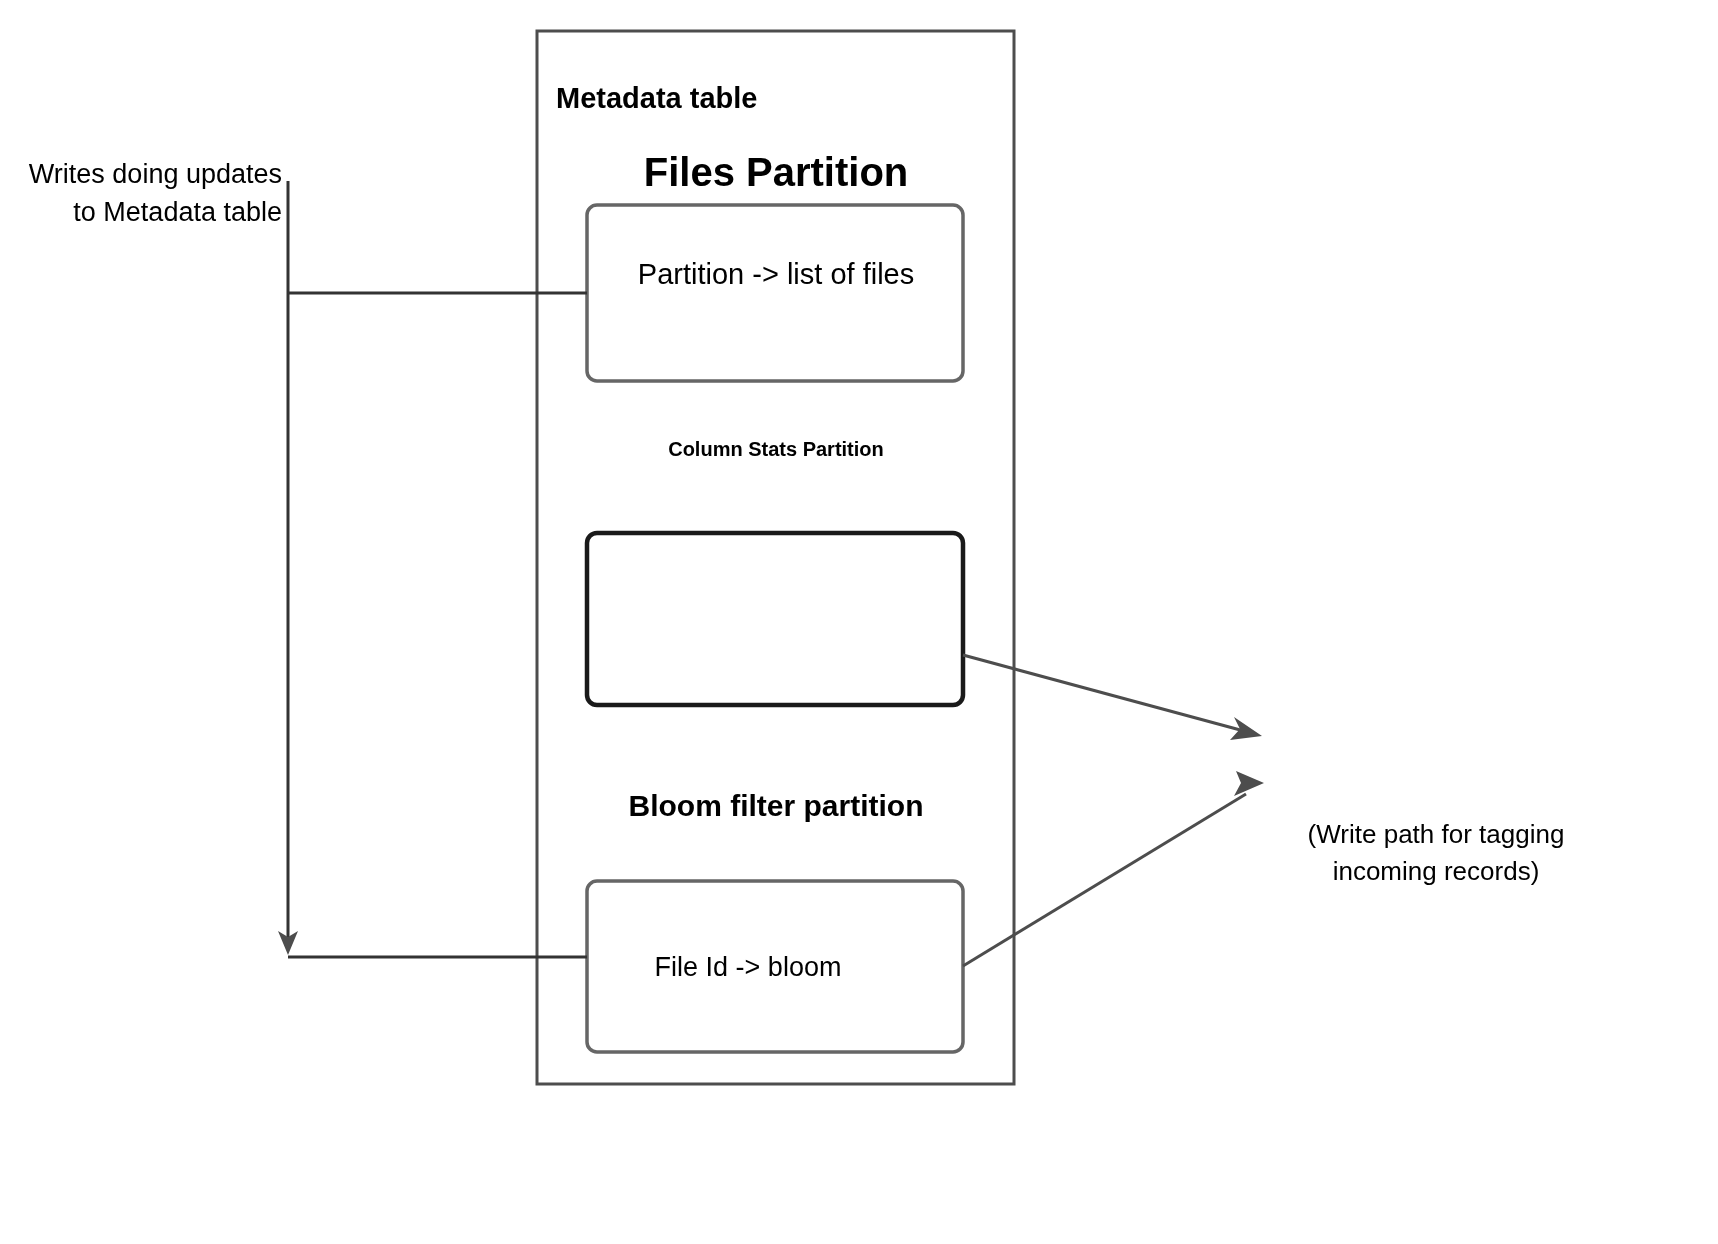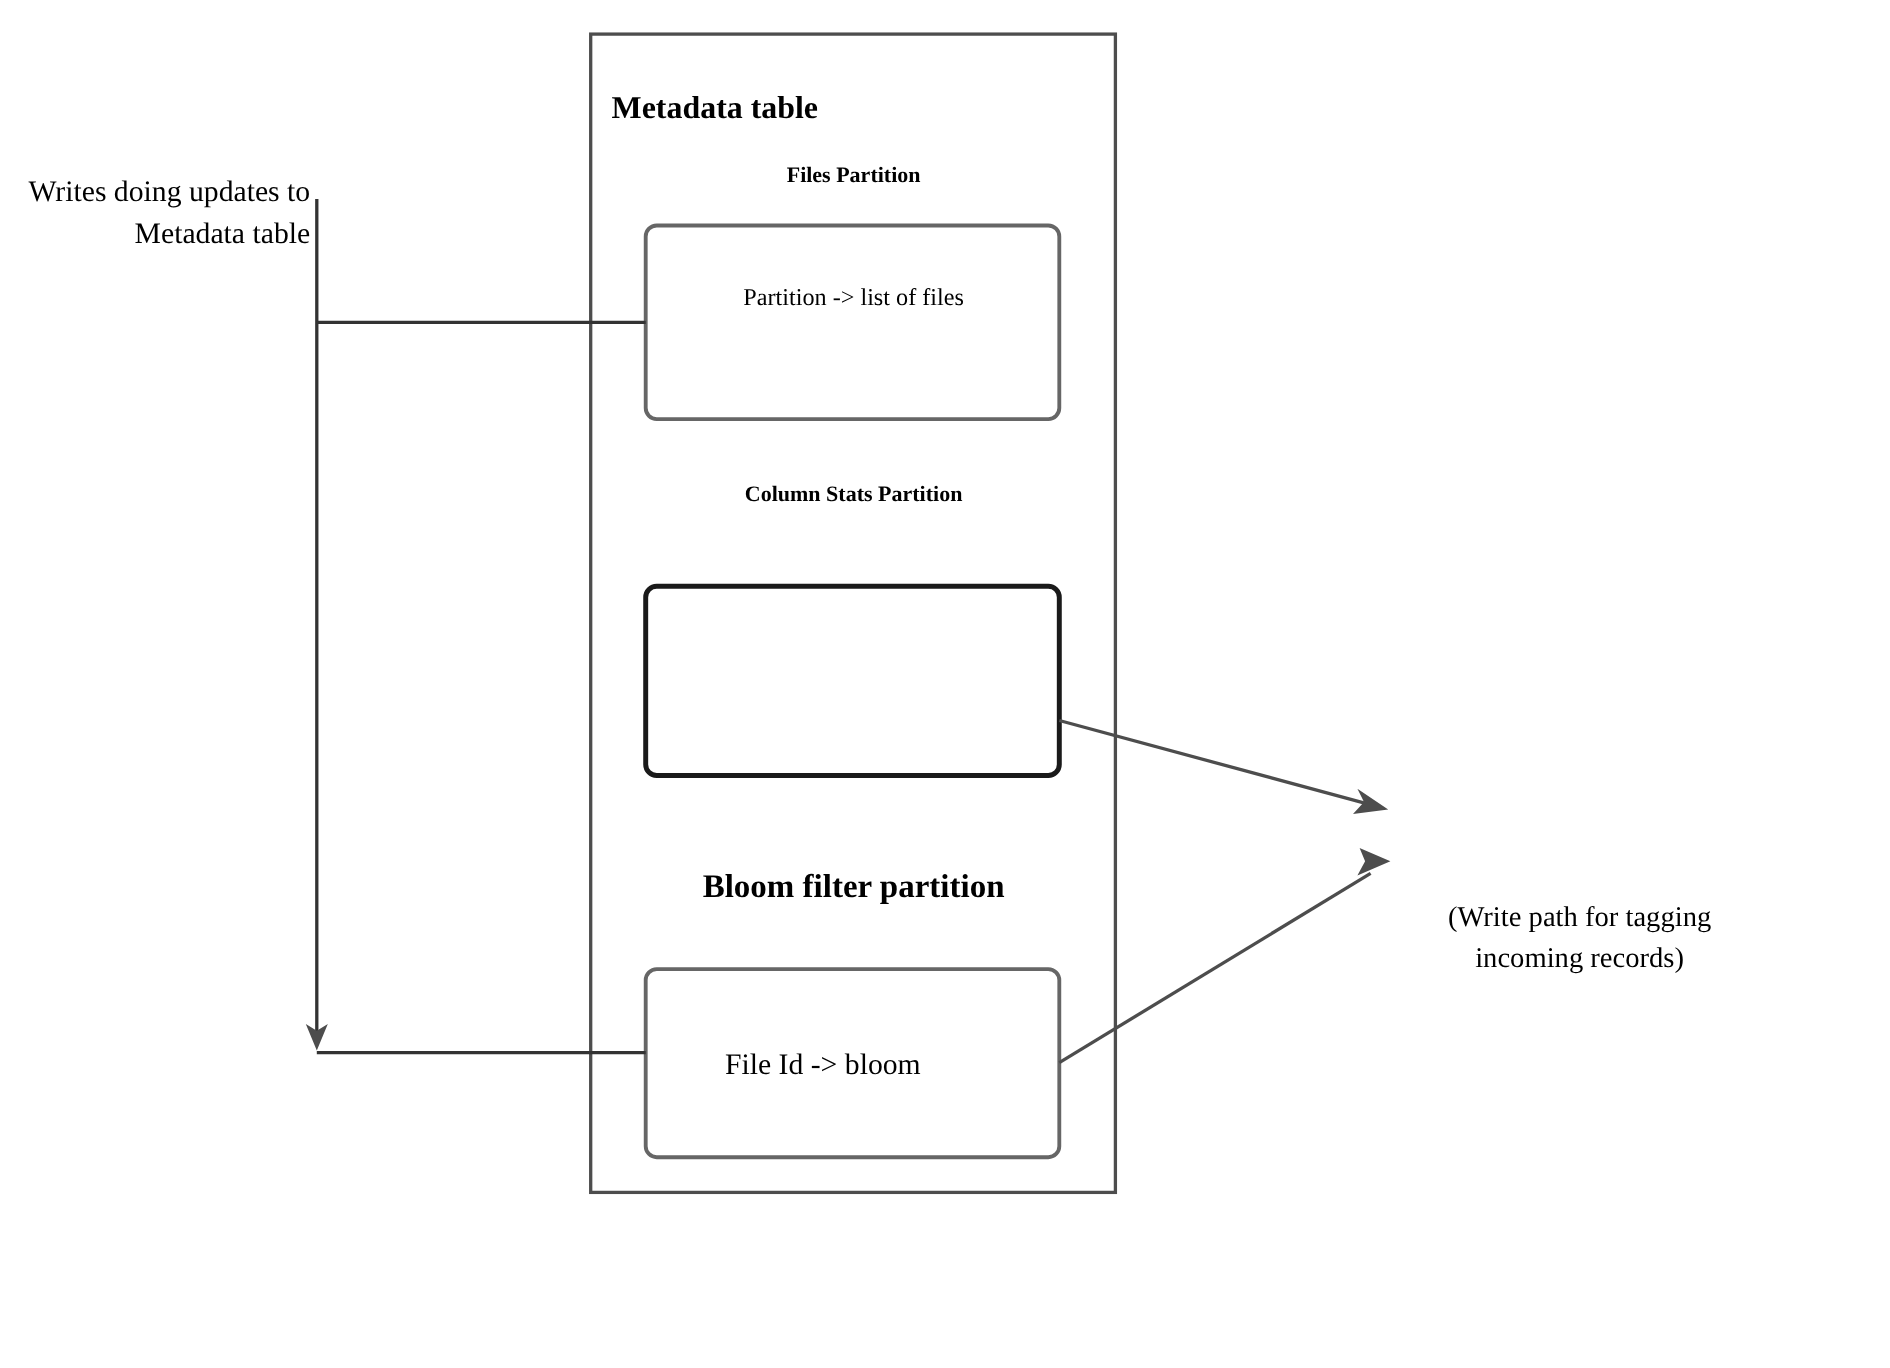--- a/index.html
+++ b/index.html
@@ -55,21 +55,20 @@
     fill: #4d4d4d;
     stroke: none;
   }
 
   .label {
     position: absolute;
     text-align: center;
     line-height: 1.30;
     white-space: pre-line;
     color: #000000;
-    font-family: Liberation Serif, serif;
   }
   .label-bold {
     font-weight: bold;
   }
 
   #label-writes {
     left: 6px;
     top: 155px;
     width: 276px;
     font-size: 27px;
@@ -80,27 +79,27 @@
     left: 556px;
     top: 80px;
     width: 420px;
     text-align: left;
     font-size: 29px;
   }
   #label-files-partition {
     left: 586px;
     top: 146px;
     width: 380px;
-    font-size: 20px;
+    font-size: 40px;
   }
   #label-files-inner {
     left: 596px;
     top: 256px;
     width: 360px;
-    font-size: 22px;
+    font-size: 29px;
   }
   #label-colstats-partition {
     left: 586px;
     top: 436px;
     width: 380px;
     font-size: 20px;
     line-height: 1.32;
   }
   #label-colstats-inner {
     left: 596px;

